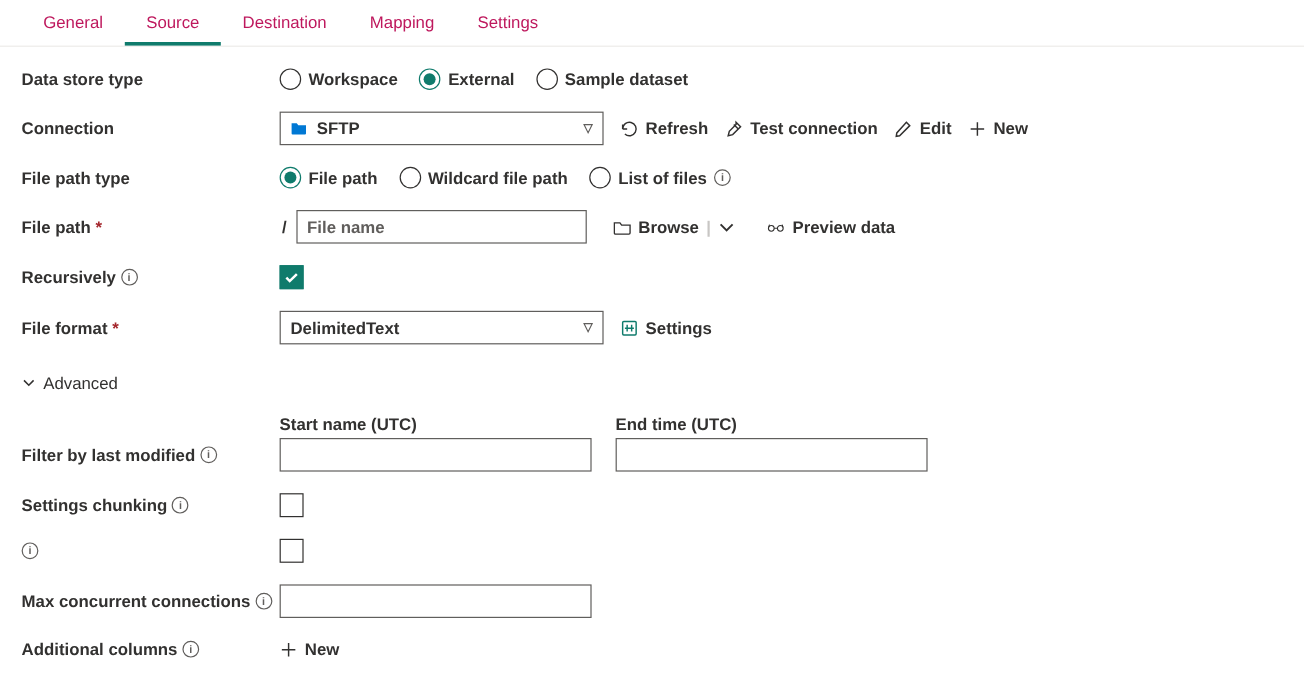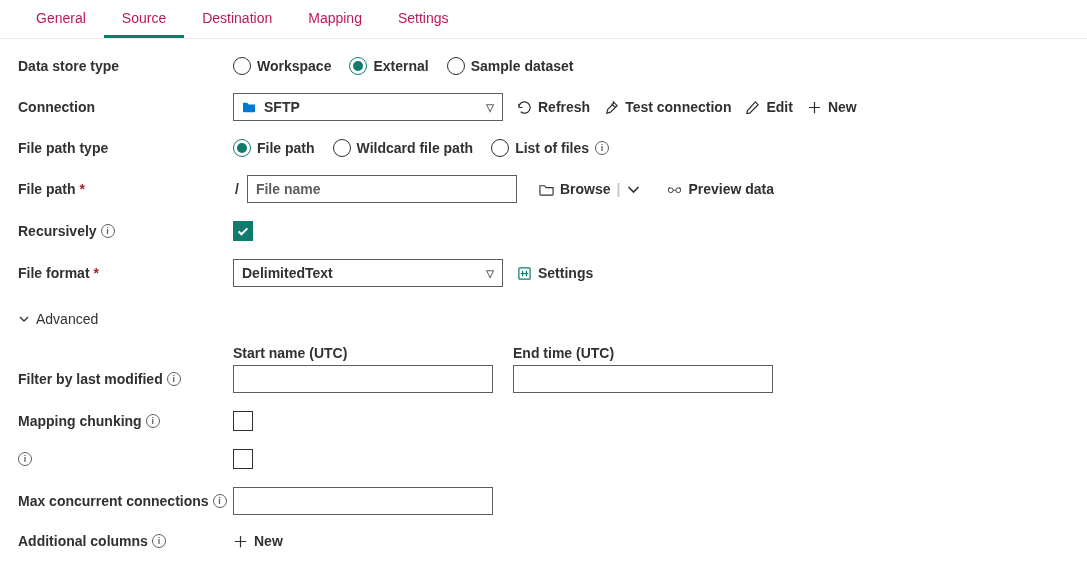--- a/index.html
+++ b/index.html
@@ -221,21 +221,21 @@
   </div>
 
   
   <div class="row">
     <div class="label-col">
       <span>File path</span>
         <span class="req">*</span>
     </div>
     <div class="ctrl-col" style="gap:6px;">
       <span class="slash">/</span>
-      <input class="text-input" style="width: 270px;" placeholder="File name">
+      <input class="text-input" style="width: 242px;" placeholder="File name">
       <span style="width:10px"></span>
       <span class="link-btn">
         <svg viewBox="0 0 16 14" fill="none" stroke="#323130" stroke-width="1.2">
             <path d="M1 3h5l1.5 2H15v7a1 1 0 0 1-1 1H2a1 1 0 0 1-1-1V3z"></path>
           </svg>
         <span>Browse</span>
       </span>
       <span class="pipe-divider">|</span>
       <span class="link-btn">
         <svg viewBox="0 0 12 12" fill="none" stroke="#323130" stroke-width="1.3">
@@ -312,21 +312,21 @@
     </div>
     <div class="ctrl-col" style="gap:20px;">
       <input class="text-input" value="" style="">
       <input class="text-input" value="" style="">
     </div>
   </div>
 
   
   <div class="row">
     <div class="label-col">
-      <span>Mapping chunking</span>
+      <span>Settings chunking</span>
       <span class="info">i</span>
     </div>
     <div class="ctrl-col">
       <span class="chk">
         
       </span>
     </div>
   </div>
 
   

